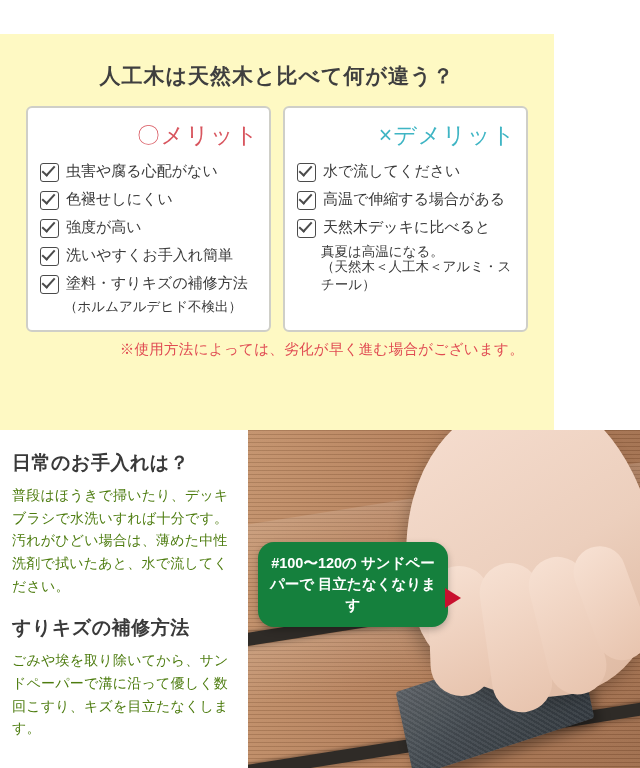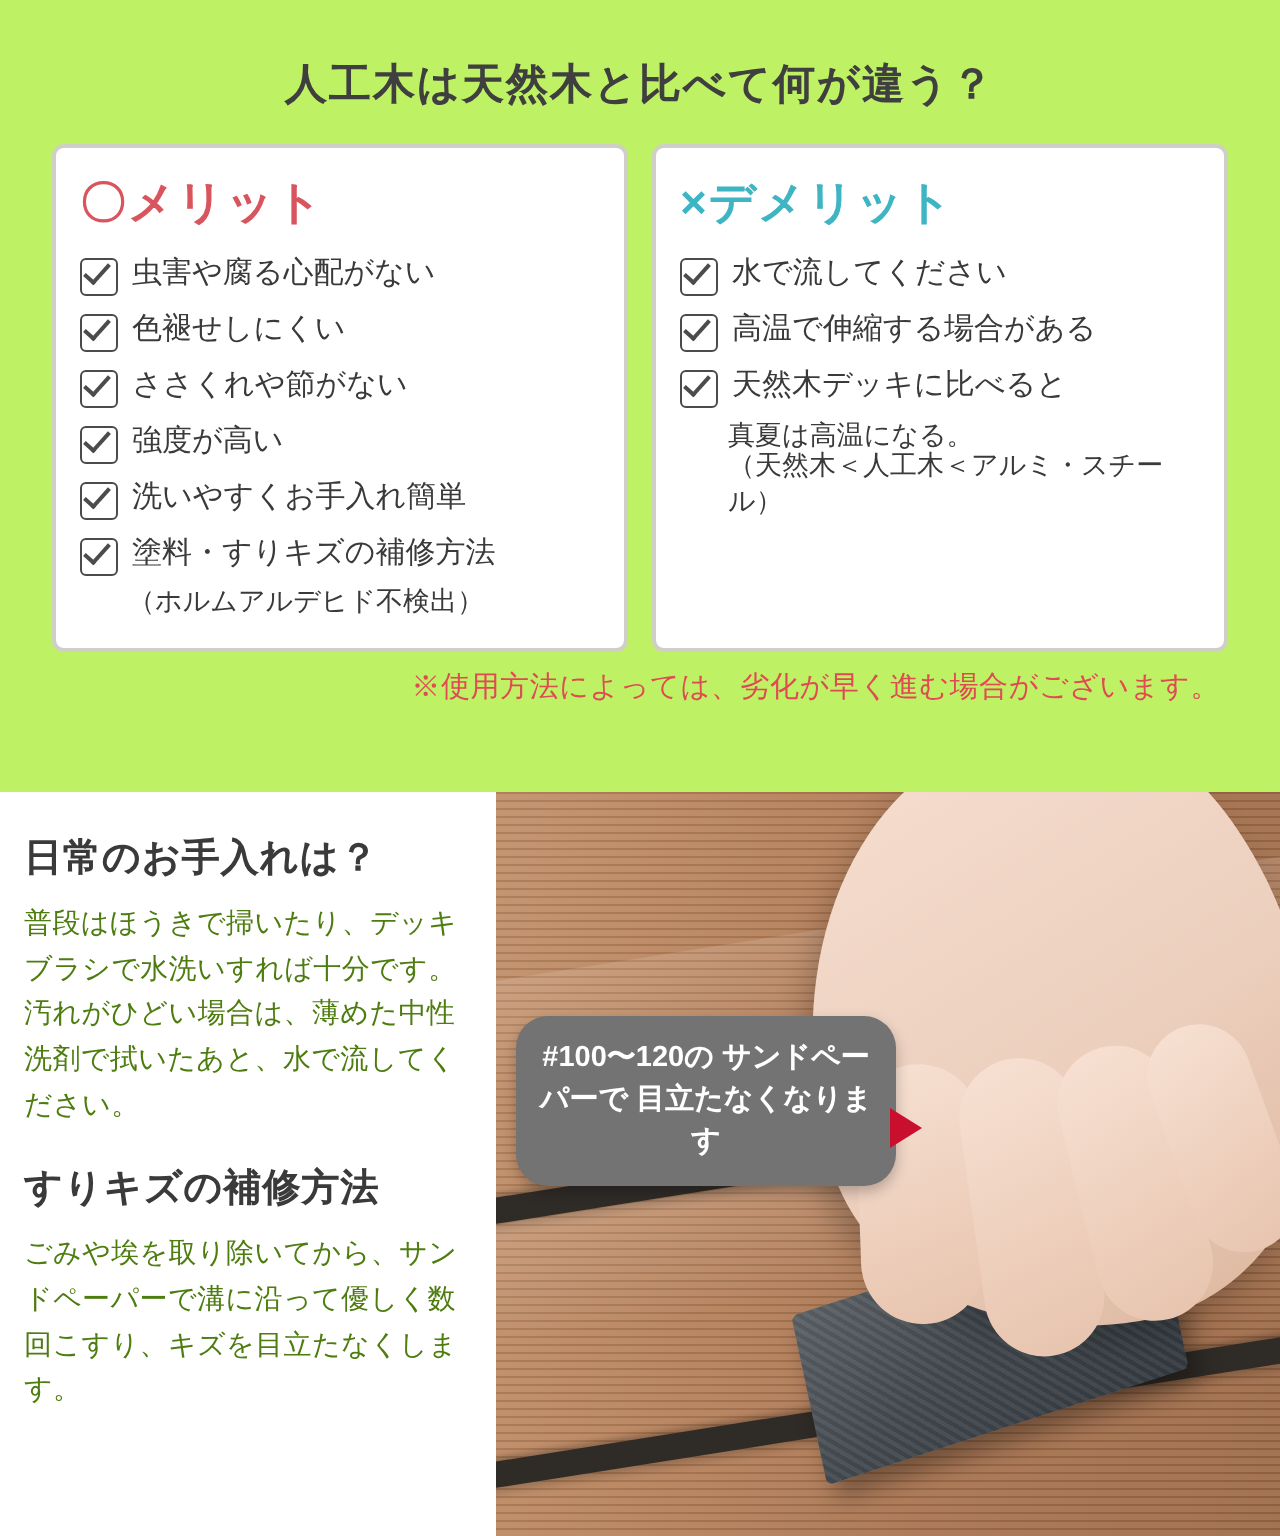--- a/index.html
+++ b/index.html
@@ -11,25 +11,26 @@
     height: 768px;
     background: #ffffff;
     font-family: "Liberation Sans", sans-serif;
     color: #3a3a3a;
     overflow: hidden;
   }
 
   
   .compare-panel {
     position: relative;
-    width: 640px;
+    width: 554px;
     height: 396px;
-    background: #bef264;
+    background: #fef9c3;
     box-sizing: border-box;
     padding: 20px 14px 0 14px;
+    margin-top: 34px;
   }
   .compare-title {
     text-align: center;
     font-size: 21px;
     font-weight: bold;
     color: #3f3f3f;
     letter-spacing: 1px;
     margin: 8px 0 16px 0;
   }
   .cards {
@@ -41,23 +42,23 @@
   .card {
     background: #ffffff;
     border: 2px solid #cfcfc8;
     border-radius: 6px;
     box-sizing: border-box;
     padding: 12px 10px 14px 12px;
     flex: 1 1 0;
     min-width: 0;
   }
   .card-head {
-    text-align: left;
+    text-align: right;
     font-size: 23px;
-    font-weight: bold;
+    font-weight: normal;
     letter-spacing: 1px;
     margin-bottom: 10px;
   }
   .card-head.merit { color: #d8555e; }
   .card-head.demerit { color: #3fb5c4; }
 
   .item {
     display: flex;
     align-items: flex-start;
     margin-bottom: 7px;
@@ -221,21 +222,21 @@
     background:
       repeating-linear-gradient(45deg, rgba(255,255,255,0.05) 0 2px, rgba(0,0,0,0.05) 2px 4px);
   }
 
   
   .bubble {
     position: absolute;
     left: 10px;
     top: 112px;
     width: 170px;
-    background: #737373;
+    background: #15803d;
     color: #ffffff;
     border-radius: 16px;
     padding: 11px 10px;
     text-align: center;
     font-size: 14.5px;
     line-height: 1.45;
     font-weight: bold;
     box-shadow: 0 3px 7px rgba(0,0,0,0.25);
   }
   .bubble::after {
@@ -262,24 +263,20 @@
       <div class="item">
         <span class="check"></span>
         <span class="item-text">虫害や腐る心配がない</span>
       </div>
       <div class="item">
         <span class="check"></span>
         <span class="item-text">色褪せしにくい</span>
       </div>
       <div class="item">
         <span class="check"></span>
-        <span class="item-text">ささくれや節がない</span>
-      </div>
-      <div class="item">
-        <span class="check"></span>
         <span class="item-text">強度が高い</span>
       </div>
       <div class="item">
         <span class="check"></span>
         <span class="item-text">洗いやすくお手入れ簡単</span>
       </div>
       <div class="item">
         <span class="check"></span>
         <span class="item-text">塗料・すりキズの補修方法</span>
       </div>

